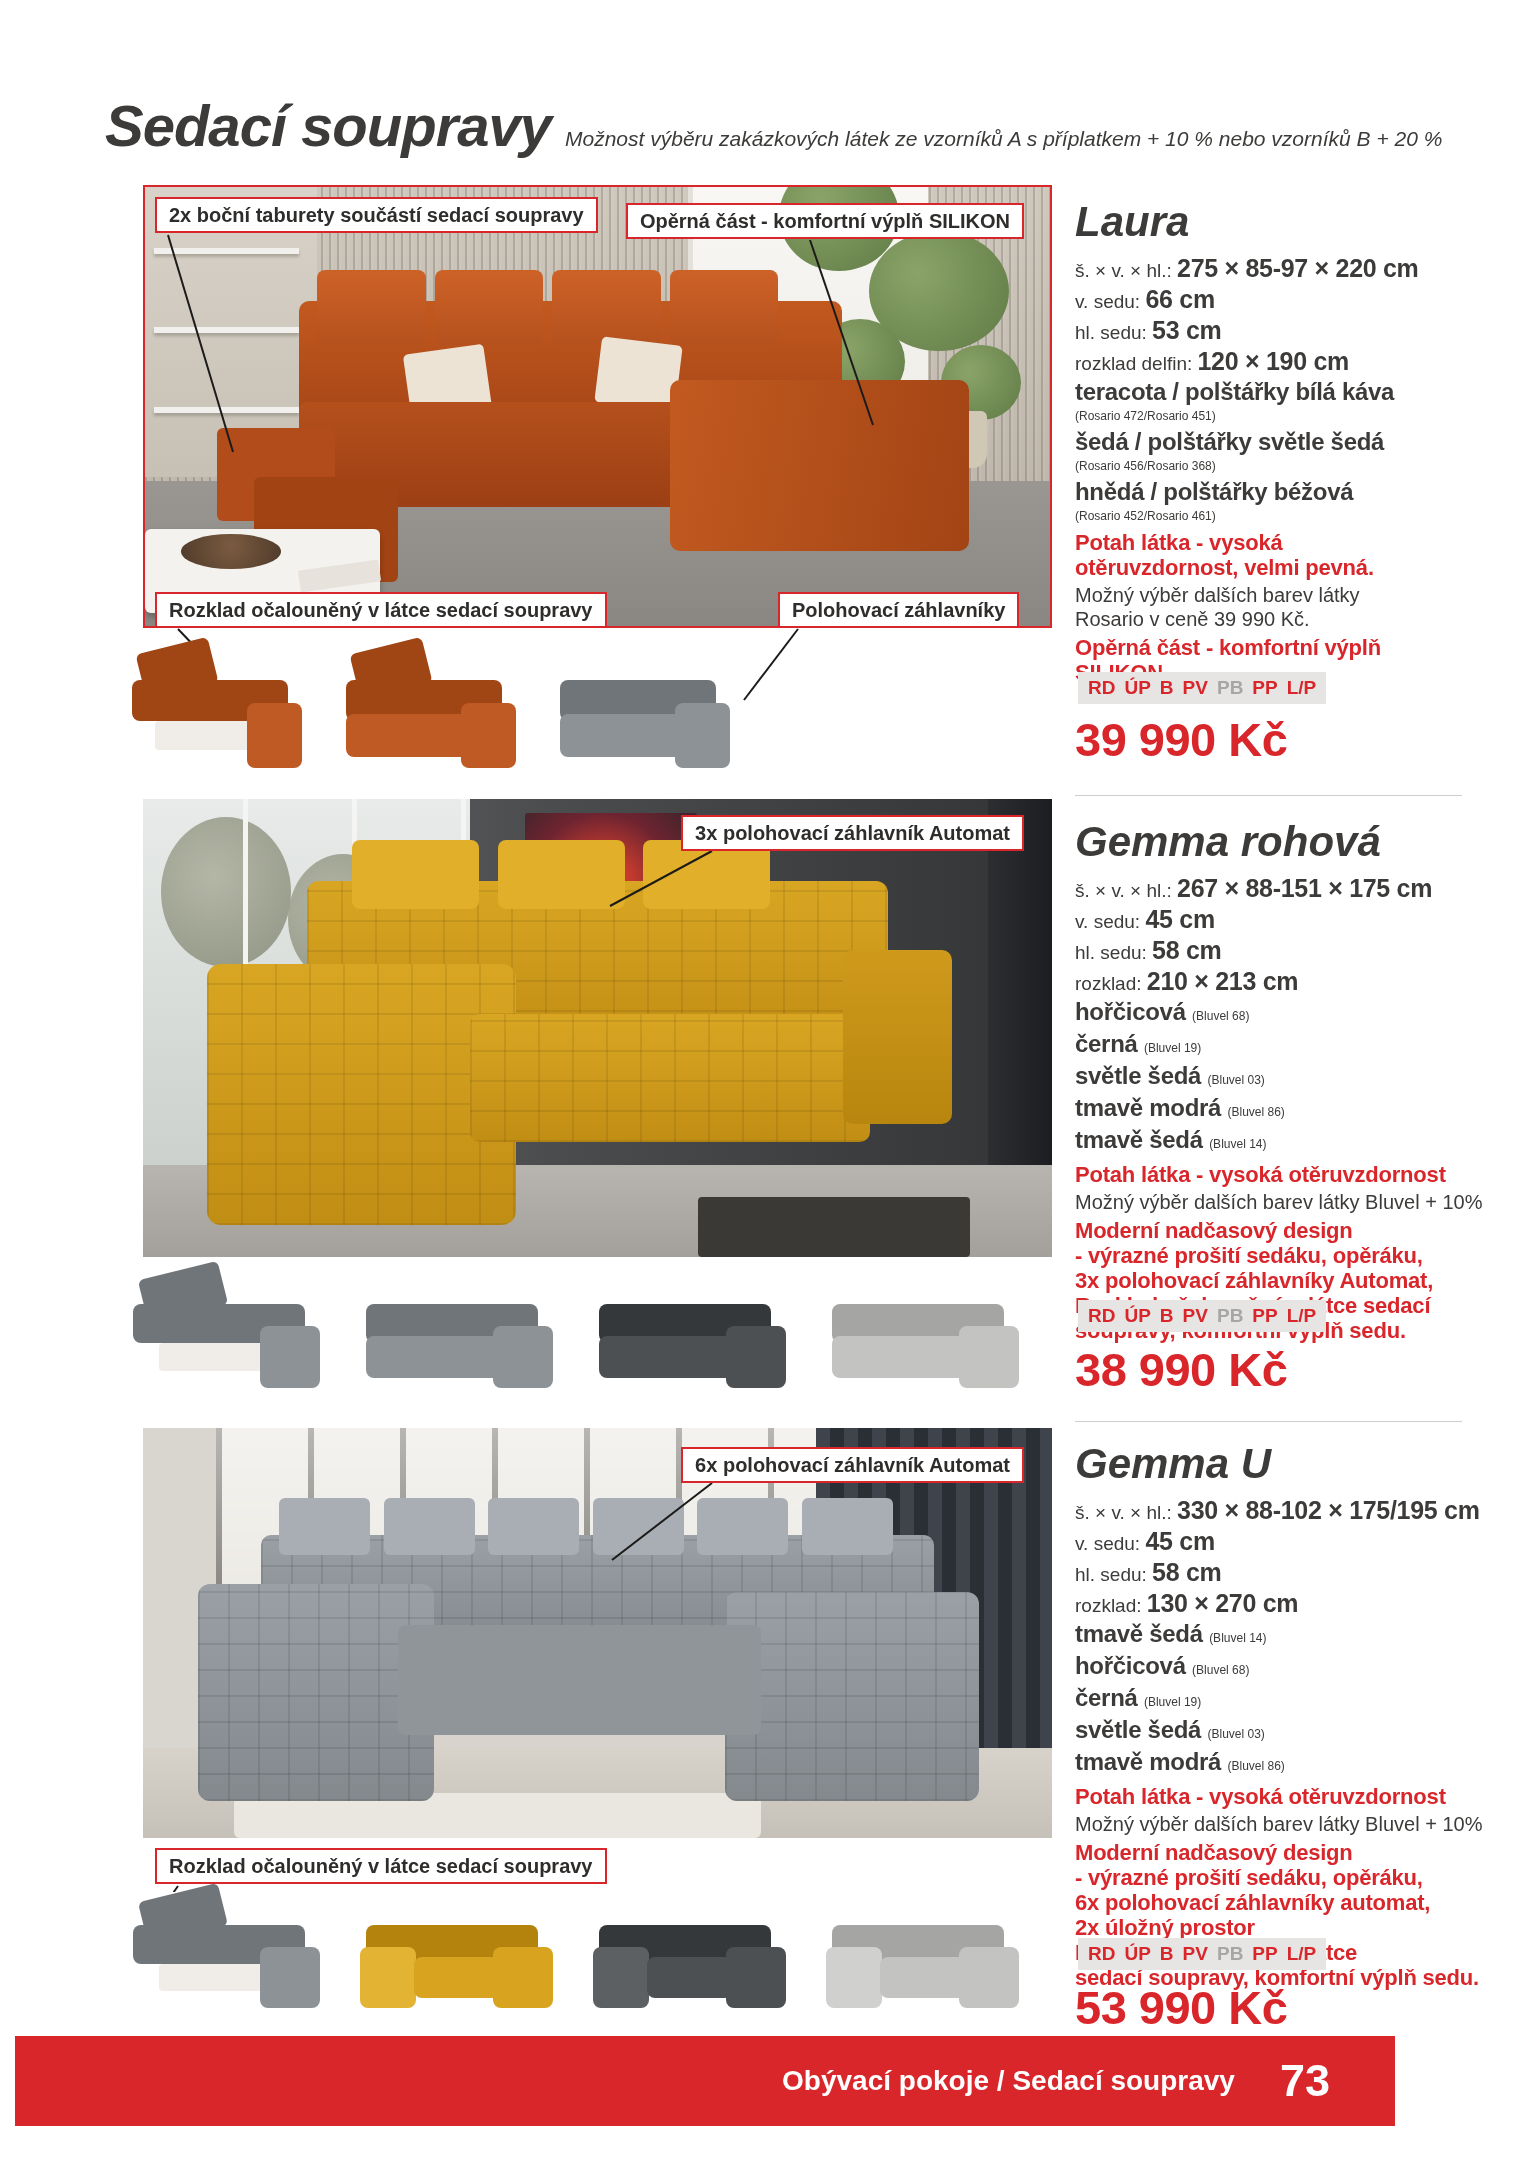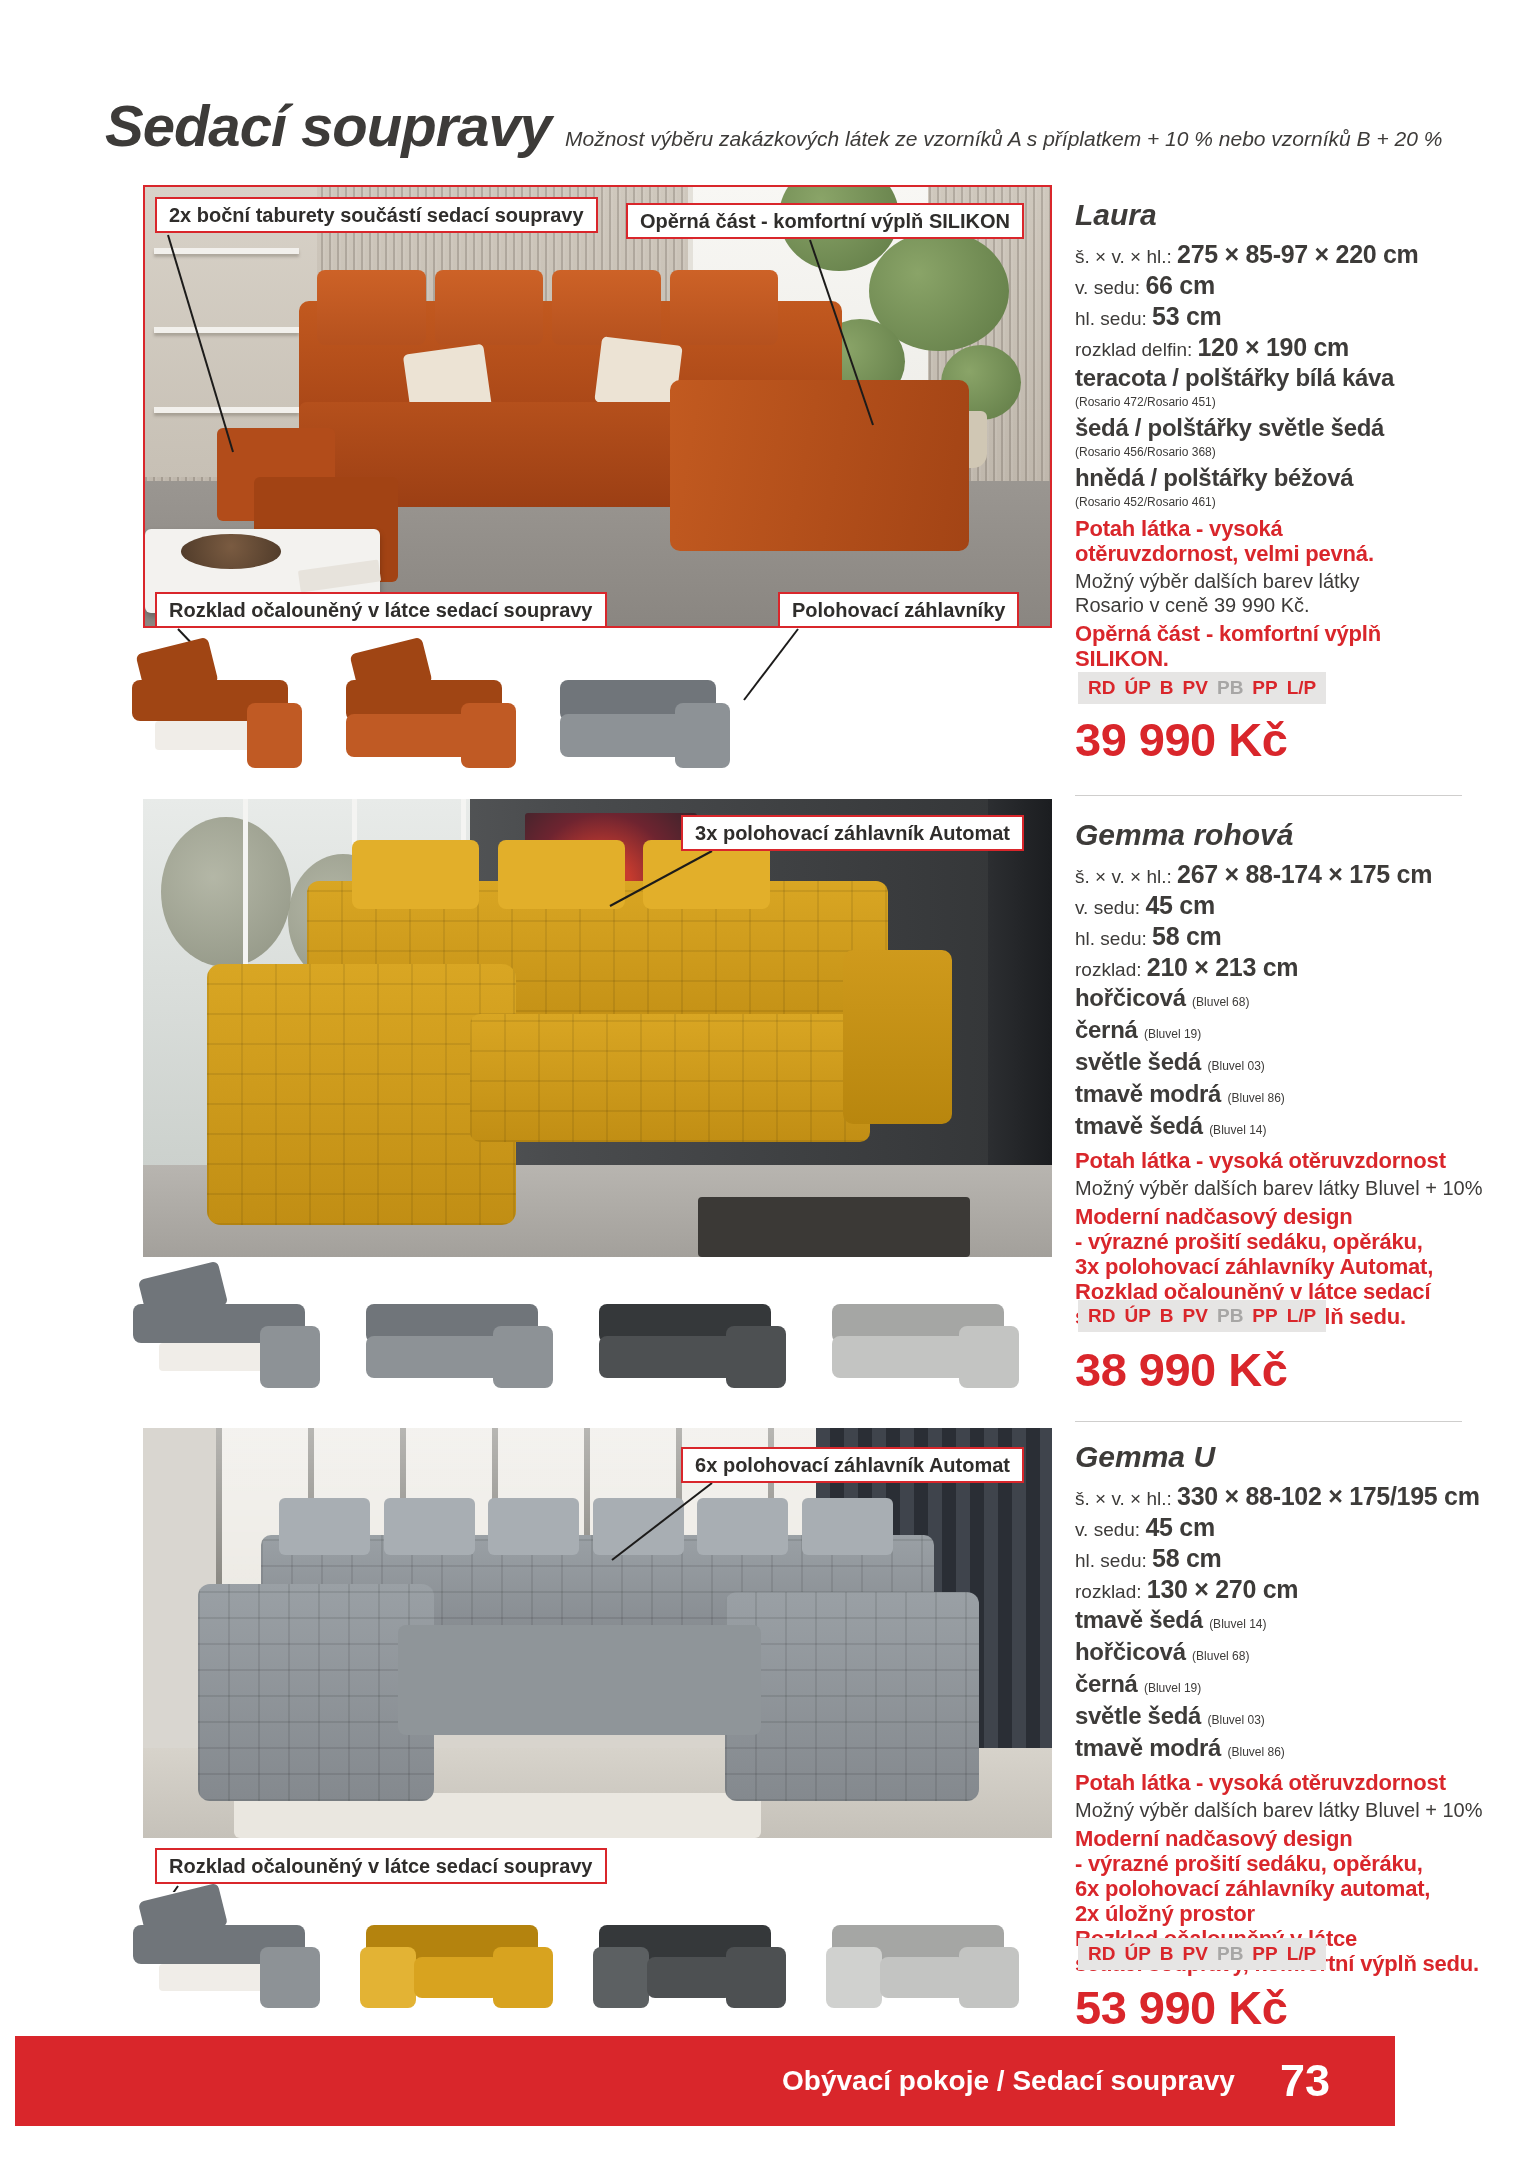--- a/index.html
+++ b/index.html
@@ -78,21 +78,21 @@
   .t-chL{position:absolute;left:5%;top:40%;width:26%;height:44%;border-radius:8px;background:var(--c3);}
   .t-lid{position:absolute;left:12%;top:0;width:38%;height:32%;background:var(--c2);transform:rotate(-14deg);border-radius:6px;}
   .t-mat{position:absolute;left:20%;top:52%;width:52%;height:20%;background:#f0ede8;border-radius:4px;}
   .c-orange{--c1:#c05a24;--c2:#a04514;--c3:#cd6a2e;}
   .c-gray{--c1:#8d9296;--c2:#70757a;--c3:#9ba0a4;}
   .c-anthracite{--c1:#4d5052;--c2:#35383a;--c3:#5c6062;}
   .c-light{--c1:#c3c4c2;--c2:#a5a6a4;--c3:#d0d1cf;}
   .c-mustard{--c1:#d8a31f;--c2:#b4830e;--c3:#e3b334;}
   
   .info{position:absolute;left:1075px;width:455px;}
-  .p-name{margin:0 0 8px 0;font-size:30px;font-weight:700;font-style:italic;color:var(--ink);}
+  .p-name{margin:0 0 8px 0;font-size:42px;font-weight:700;font-style:italic;color:var(--ink);}
   .spec{font-size:19px;line-height:28px;color:var(--ink);}
   .spec .val{font-size:25px;font-weight:700;letter-spacing:-.3px;}
   .fabric{font-size:24px;font-weight:700;line-height:28px;color:var(--ink);letter-spacing:-.3px;}
   .fabric .fcode{font-size:12px;font-weight:400;letter-spacing:0;}
   .stacked .fcode{display:block;line-height:20px;margin-bottom:2px;}
   .note-red{margin:4px 0 0 0;color:var(--red);font-weight:700;font-size:22px;line-height:25px;white-space:pre-line;letter-spacing:-.2px;}
   .note-plain{margin:3px 0 0 0;color:var(--ink);font-size:20px;line-height:24px;white-space:pre-line;}
   .badges{position:absolute;left:1078px;display:inline-flex;gap:9px;background:#e6e5e4;padding:5px 10px;
           font-size:19px;font-weight:700;color:var(--red);}
   .badge.muted{color:var(--mut);}
@@ -295,21 +295,21 @@
     <span class="badge">PV</span>
     <span class="badge muted">PB</span>
     <span class="badge">PP</span>
     <span class="badge">L/P</span>
   </div>
   <div class="price" style="top:712px">39 990 Kč</div>
   <div class="rule" style="top:795px"></div>
 
   <div class="info" style="top:818px">
     <h2 class="p-name">Gemma rohová</h2>
-    <div class="spec"><span class="lab">š. × v. × hl.:</span> <span class="val">267 × 88-174 × 175 cm</span></div>
+    <div class="spec"><span class="lab">š. × v. × hl.:</span> <span class="val">267 × 88-151 × 175 cm</span></div>
     <div class="spec"><span class="lab">v. sedu:</span> <span class="val">45 cm</span></div>
     <div class="spec"><span class="lab">hl. sedu:</span> <span class="val">58 cm</span></div>
     <div class="spec"><span class="lab">rozklad:</span> <span class="val">210 × 213 cm</span></div>
     <div class="fabric"><span class="fname">hořčicová</span> <span class="fcode">(Bluvel 68)</span></div>
     <div class="fabric"><span class="fname">černá</span> <span class="fcode">(Bluvel 19)</span></div>
     <div class="fabric"><span class="fname">světle šedá</span> <span class="fcode">(Bluvel 03)</span></div>
     <div class="fabric"><span class="fname">tmavě modrá</span> <span class="fcode">(Bluvel 86)</span></div>
     <div class="fabric"><span class="fname">tmavě šedá</span> <span class="fcode">(Bluvel 14)</span></div>
     <p class="note-red">Potah látka - vysoká otěruvzdornost</p>
     <p class="note-plain">Možný výběr dalších barev látky Bluvel + 10%</p>

